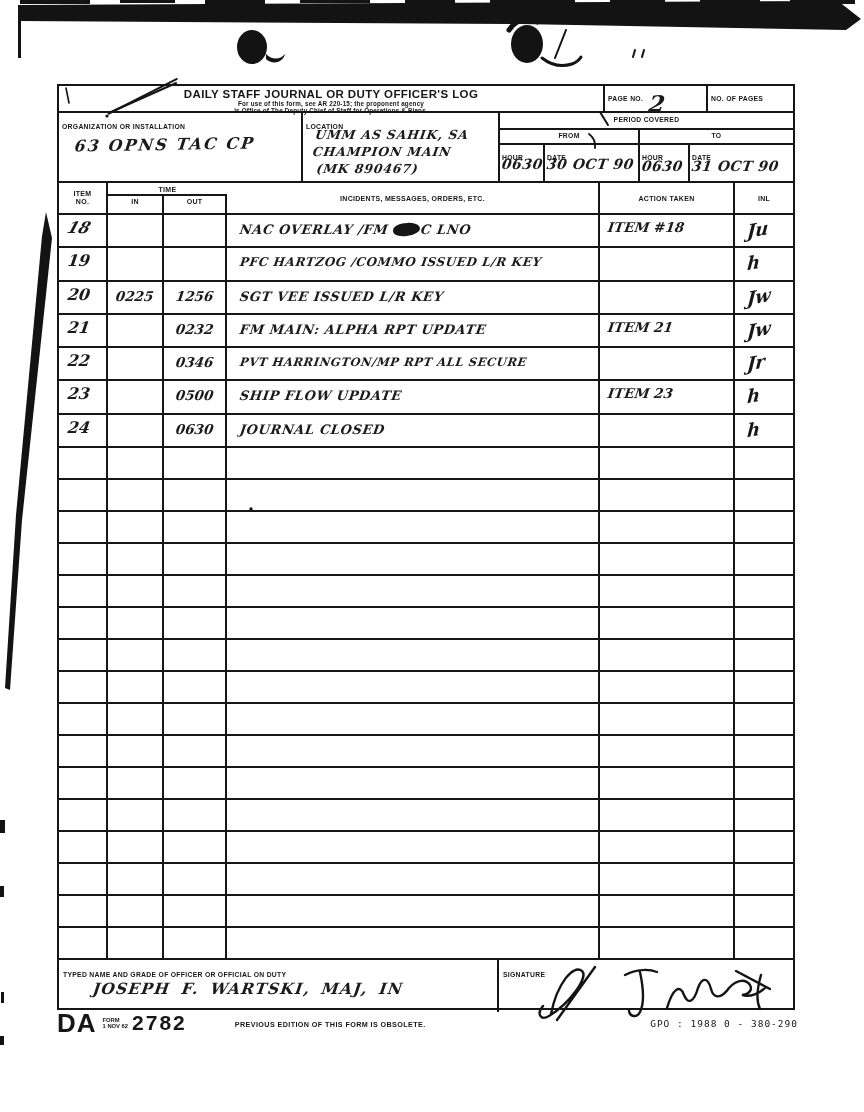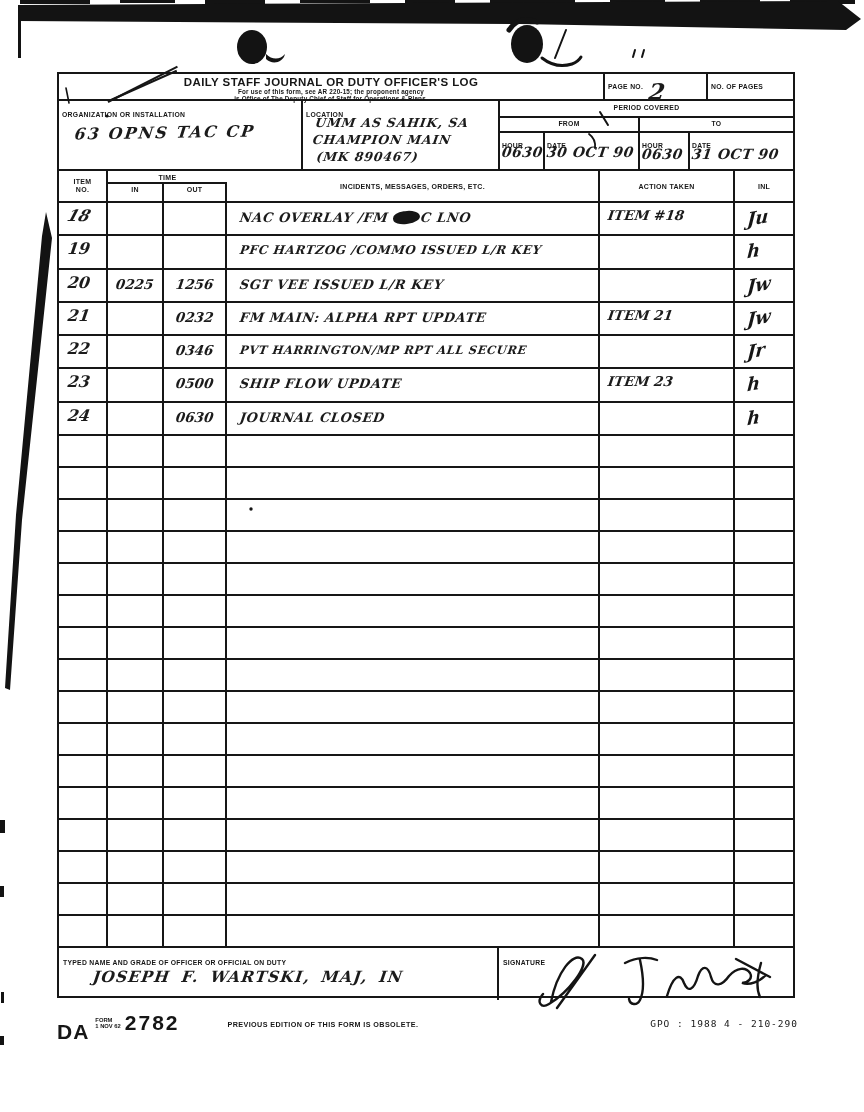--- a/index.html
+++ b/index.html
@@ -6,21 +6,21 @@
   *{ box-sizing:border-box; margin:0; padding:0; }
   html,body{ background:#e8e8e8; }
   .page{
     position:relative; width:864px; height:1112px; background:var(--paper);
     overflow:hidden; font-family:"Liberation Sans", sans-serif; color:var(--ink);
   }
   
   .artifacts{ position:absolute; inset:0; z-index:3; pointer-events:none; }
 
   
-  .form{ position:absolute; left:57px; top:72px; width:738px; height:926px;
+  .form{ position:absolute; left:57px; top:84px; width:738px; height:926px;
          border:2px solid var(--ink); z-index:1; background:var(--paper); }
   .lbl{ font-weight:bold; font-size:6.8px; letter-spacing:.3px; }
   .row{ display:flex; border-bottom:2px solid var(--ink); }
   .c{ border-right:2px solid var(--ink); height:100%; position:relative; }
   .c:last-child{ border-right:none; }
 
   
   .hw{ font-family:"DejaVu Serif", serif; font-style:italic; font-weight:700;
        color:#1b1b1b; display:inline-block; transform:skewX(-8deg); white-space:nowrap; }
   .ini{ font-family:"DejaVu Serif", serif; font-style:italic; font-weight:700;
@@ -80,21 +80,21 @@
   
   .bottom{ height:52px; display:flex; border-bottom:none; }
   .bt{ width:440px; border-right:2px solid var(--ink); padding:3px 0 0 4px; position:relative; }
   .bt-val{ position:absolute; left:34px; top:19px; font-size:15.5px; letter-spacing:1.2px; word-spacing:5px; }
   .bs{ flex:1; padding:3px 0 0 4px; position:relative; }
   .sig-svg{ position:absolute; left:0; top:0; overflow:visible; }
 
   
   .ffoot{ position:absolute; left:57px; top:1012px; width:745px; height:32px;
           display:flex; align-items:flex-start; z-index:2; }
-  .da{ font-size:21px; font-weight:900; letter-spacing:1px; line-height:22px;margin-top:9px; }
+  .da{ font-size:26px; font-weight:900; letter-spacing:1px; line-height:22px; }
   .fsmall{ margin:5px 0 0 6px; font-size:5.8px; font-weight:bold; line-height:6px; }
   .fnum{ font-size:21px; font-weight:900; letter-spacing:2px; line-height:22px; margin-left:4px; }
   .obsolete{ font-size:7.2px; font-weight:bold; letter-spacing:.4px; margin:8px 0 0 48px; }
   .gpo{ font-family:"DejaVu Sans Mono", monospace; font-size:9.5px; letter-spacing:1px; margin:6px 4px 0 auto; }
 </style>
 </head>
 <body>
 
 <div class="page">
 
@@ -431,16 +431,16 @@
     </div>
   </div>
 
   <div class="ffoot">
     <span class="da">DA</span>
     <span class="fsmall">
       <span>FORM</span><br><span>1 NOV 62</span>
     </span>
     <span class="fnum">2782</span>
     <span class="obsolete">PREVIOUS EDITION OF THIS FORM IS OBSOLETE.</span>
-    <span class="gpo">GPO : 1988 4 - 210-290</span>
+    <span class="gpo">GPO : 1988 0 - 380-290</span>
   </div>
 
 </div>
 
 </body></html>

